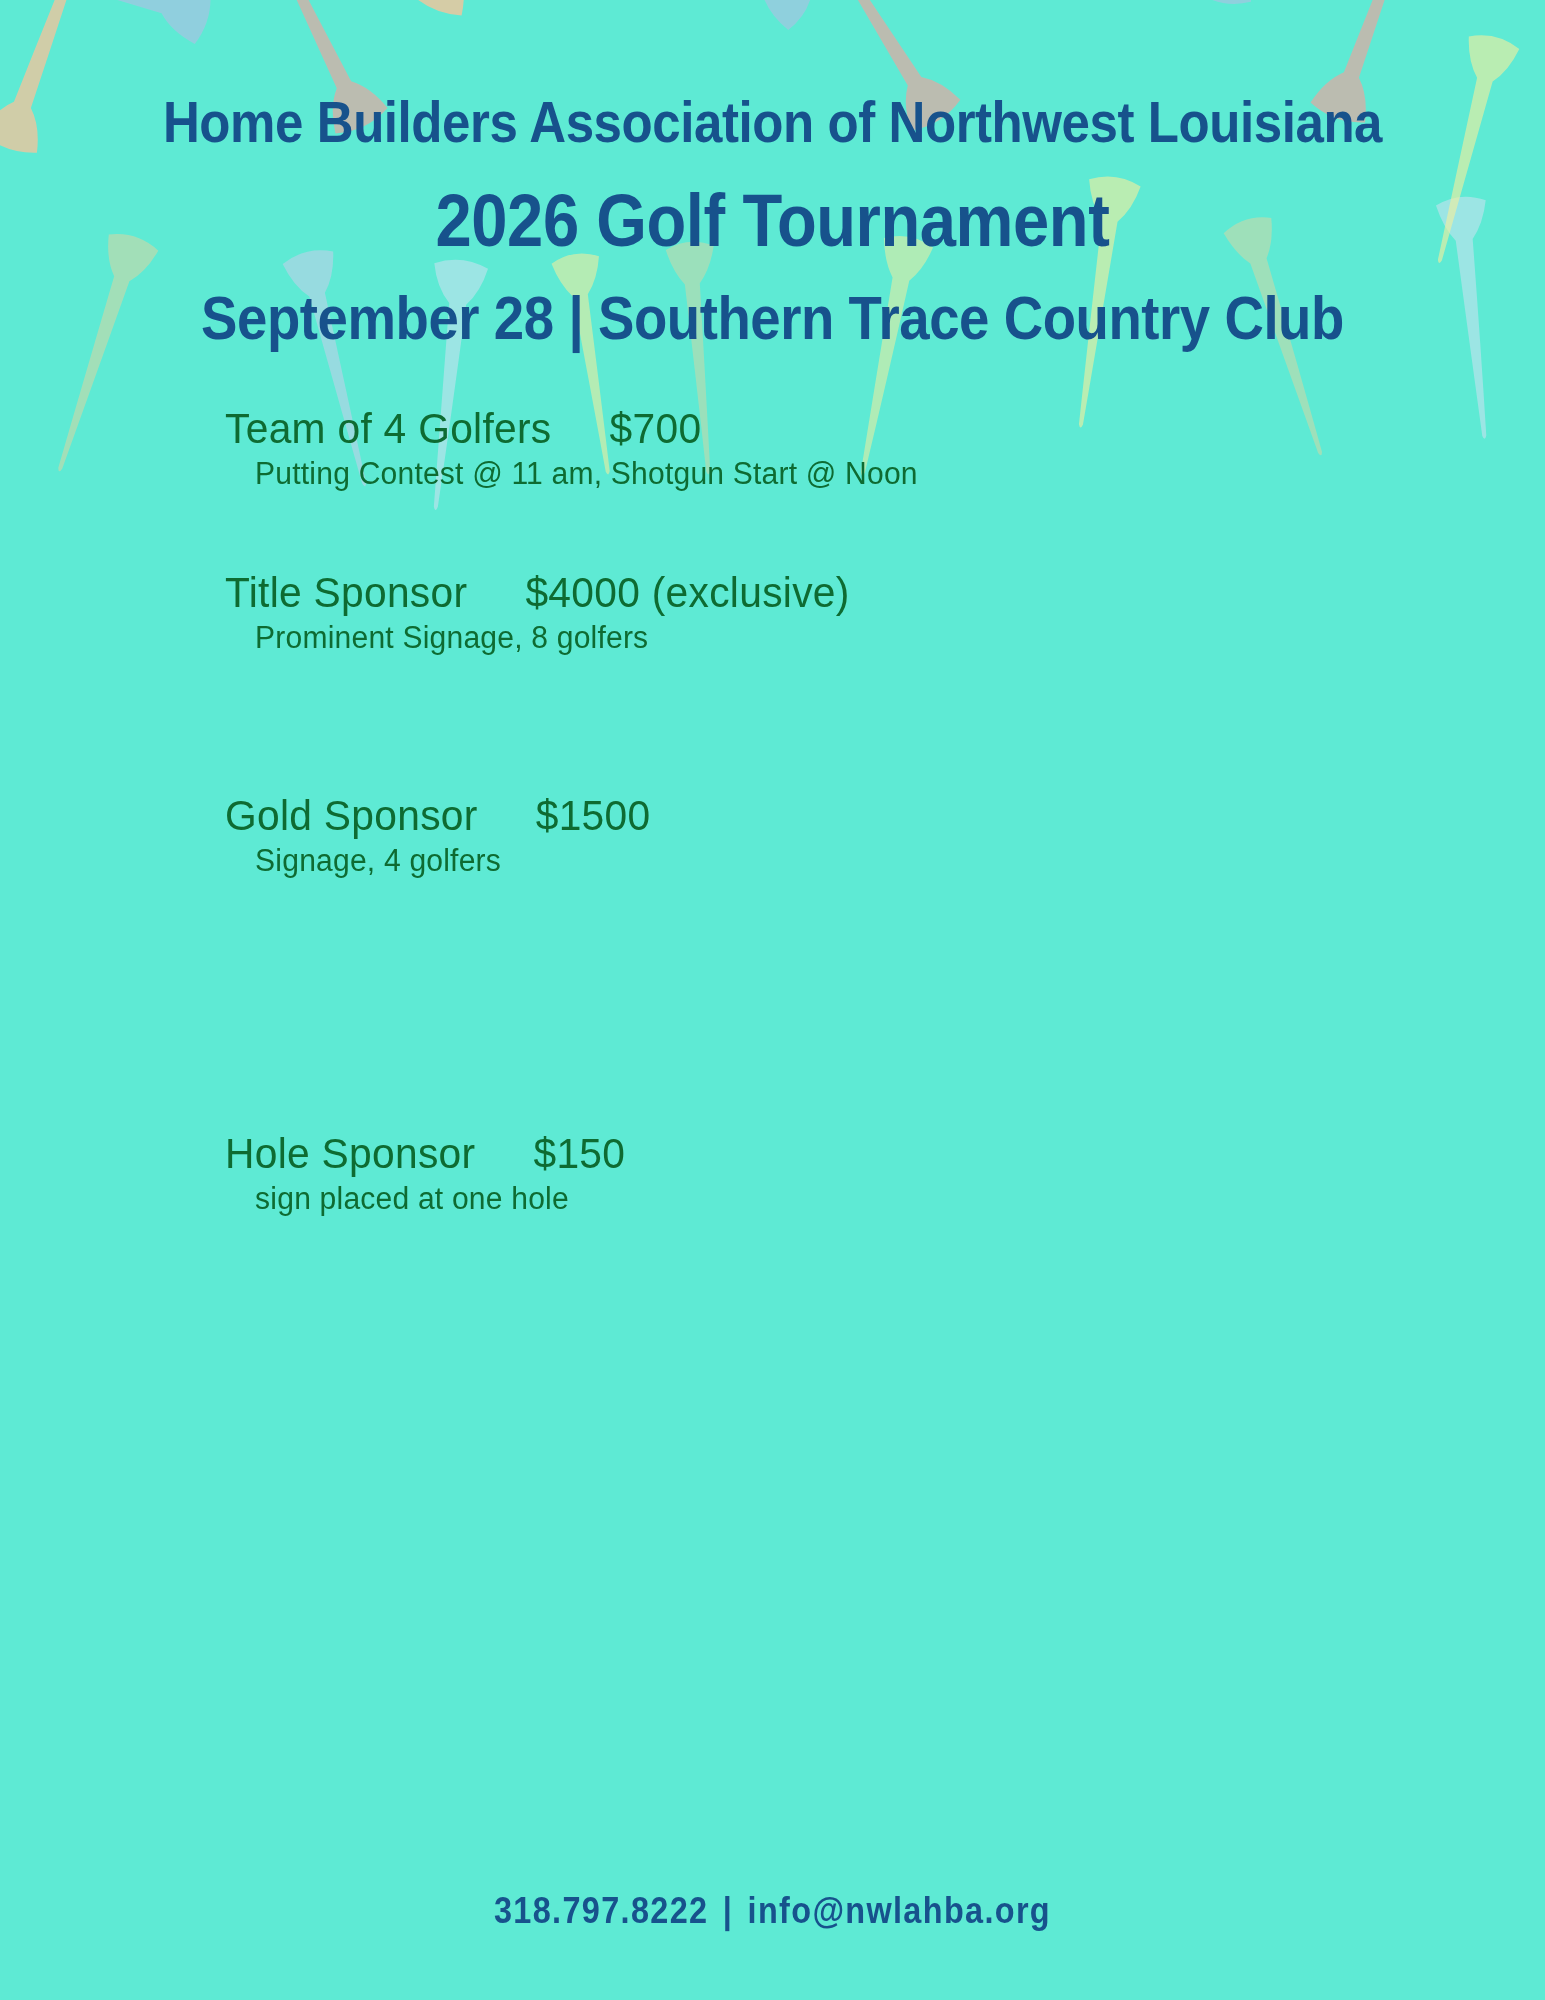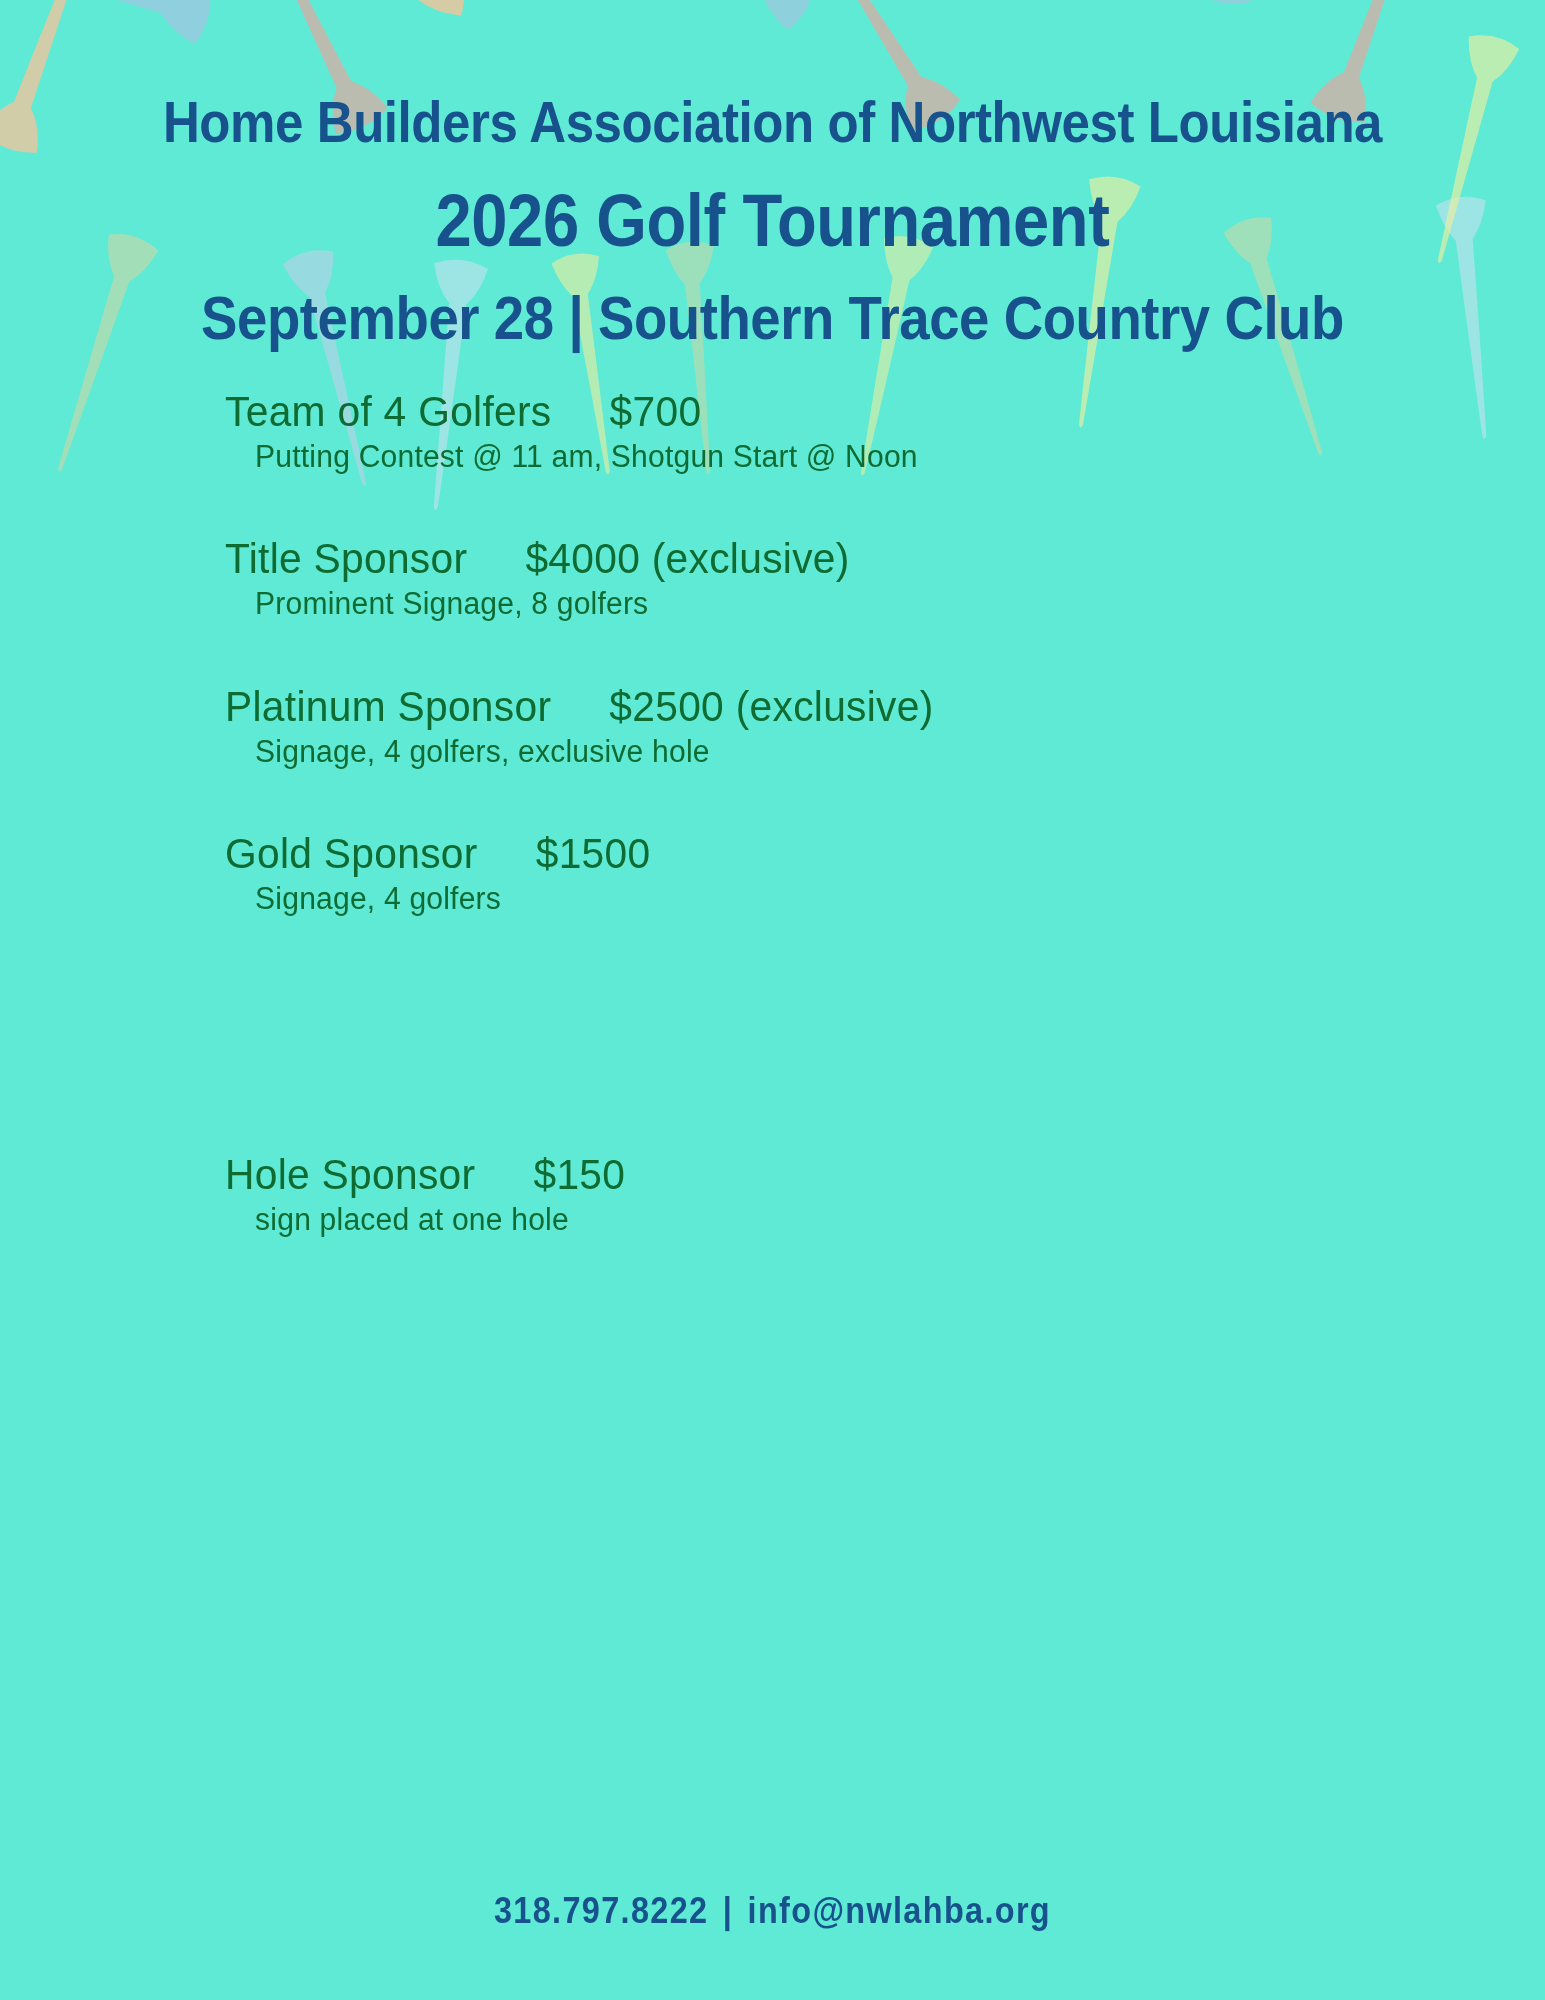--- a/index.html
+++ b/index.html
@@ -61,21 +61,21 @@
     transform: scaleX(0.88);
   }
 
   
   #listing {
     position: absolute;
     left: 0;
     top: 388px;
     width: 1545px;
   }
-  .entry { position: relative; }
+  .entry { position: relative; margin-top: 17px; }
   .entry-title {
     color: #0e6b32;
     font-family: "Liberation Sans Narrow", "Liberation Sans", sans-serif;
     font-size: 42px;
     font-weight: normal;
     white-space: pre;
     margin: 0 0 2px 0;
     padding-left: 232px;
     letter-spacing: 0.3px;
     line-height: 1.12;
@@ -232,24 +232,20 @@
       <div class="entry-detail">Putting Contest @ 11 am, Shotgun Start @ Noon</div>
     </div>
     <div class="gap"></div>
 
     <div class="entry">
       <div class="entry-title">Title Sponsor     $4000 (exclusive)</div>
       <div class="entry-detail">Prominent Signage, 8 golfers</div>
     </div>
     <div class="gap"></div>
 
-    <div class="entry">
-      <div class="entry-title">Platinum Sponsor     $2500 (exclusive)</div>
-      <div class="entry-detail">Signage, 4 golfers, exclusive hole</div>
-    </div>
     <div class="gap"></div>
 
     <div class="entry">
       <div class="entry-title">Gold Sponsor     $1500</div>
       <div class="entry-detail">Signage, 4 golfers</div>
     </div>
     <div class="gap"></div>
 
     <div class="gap"></div>
 

